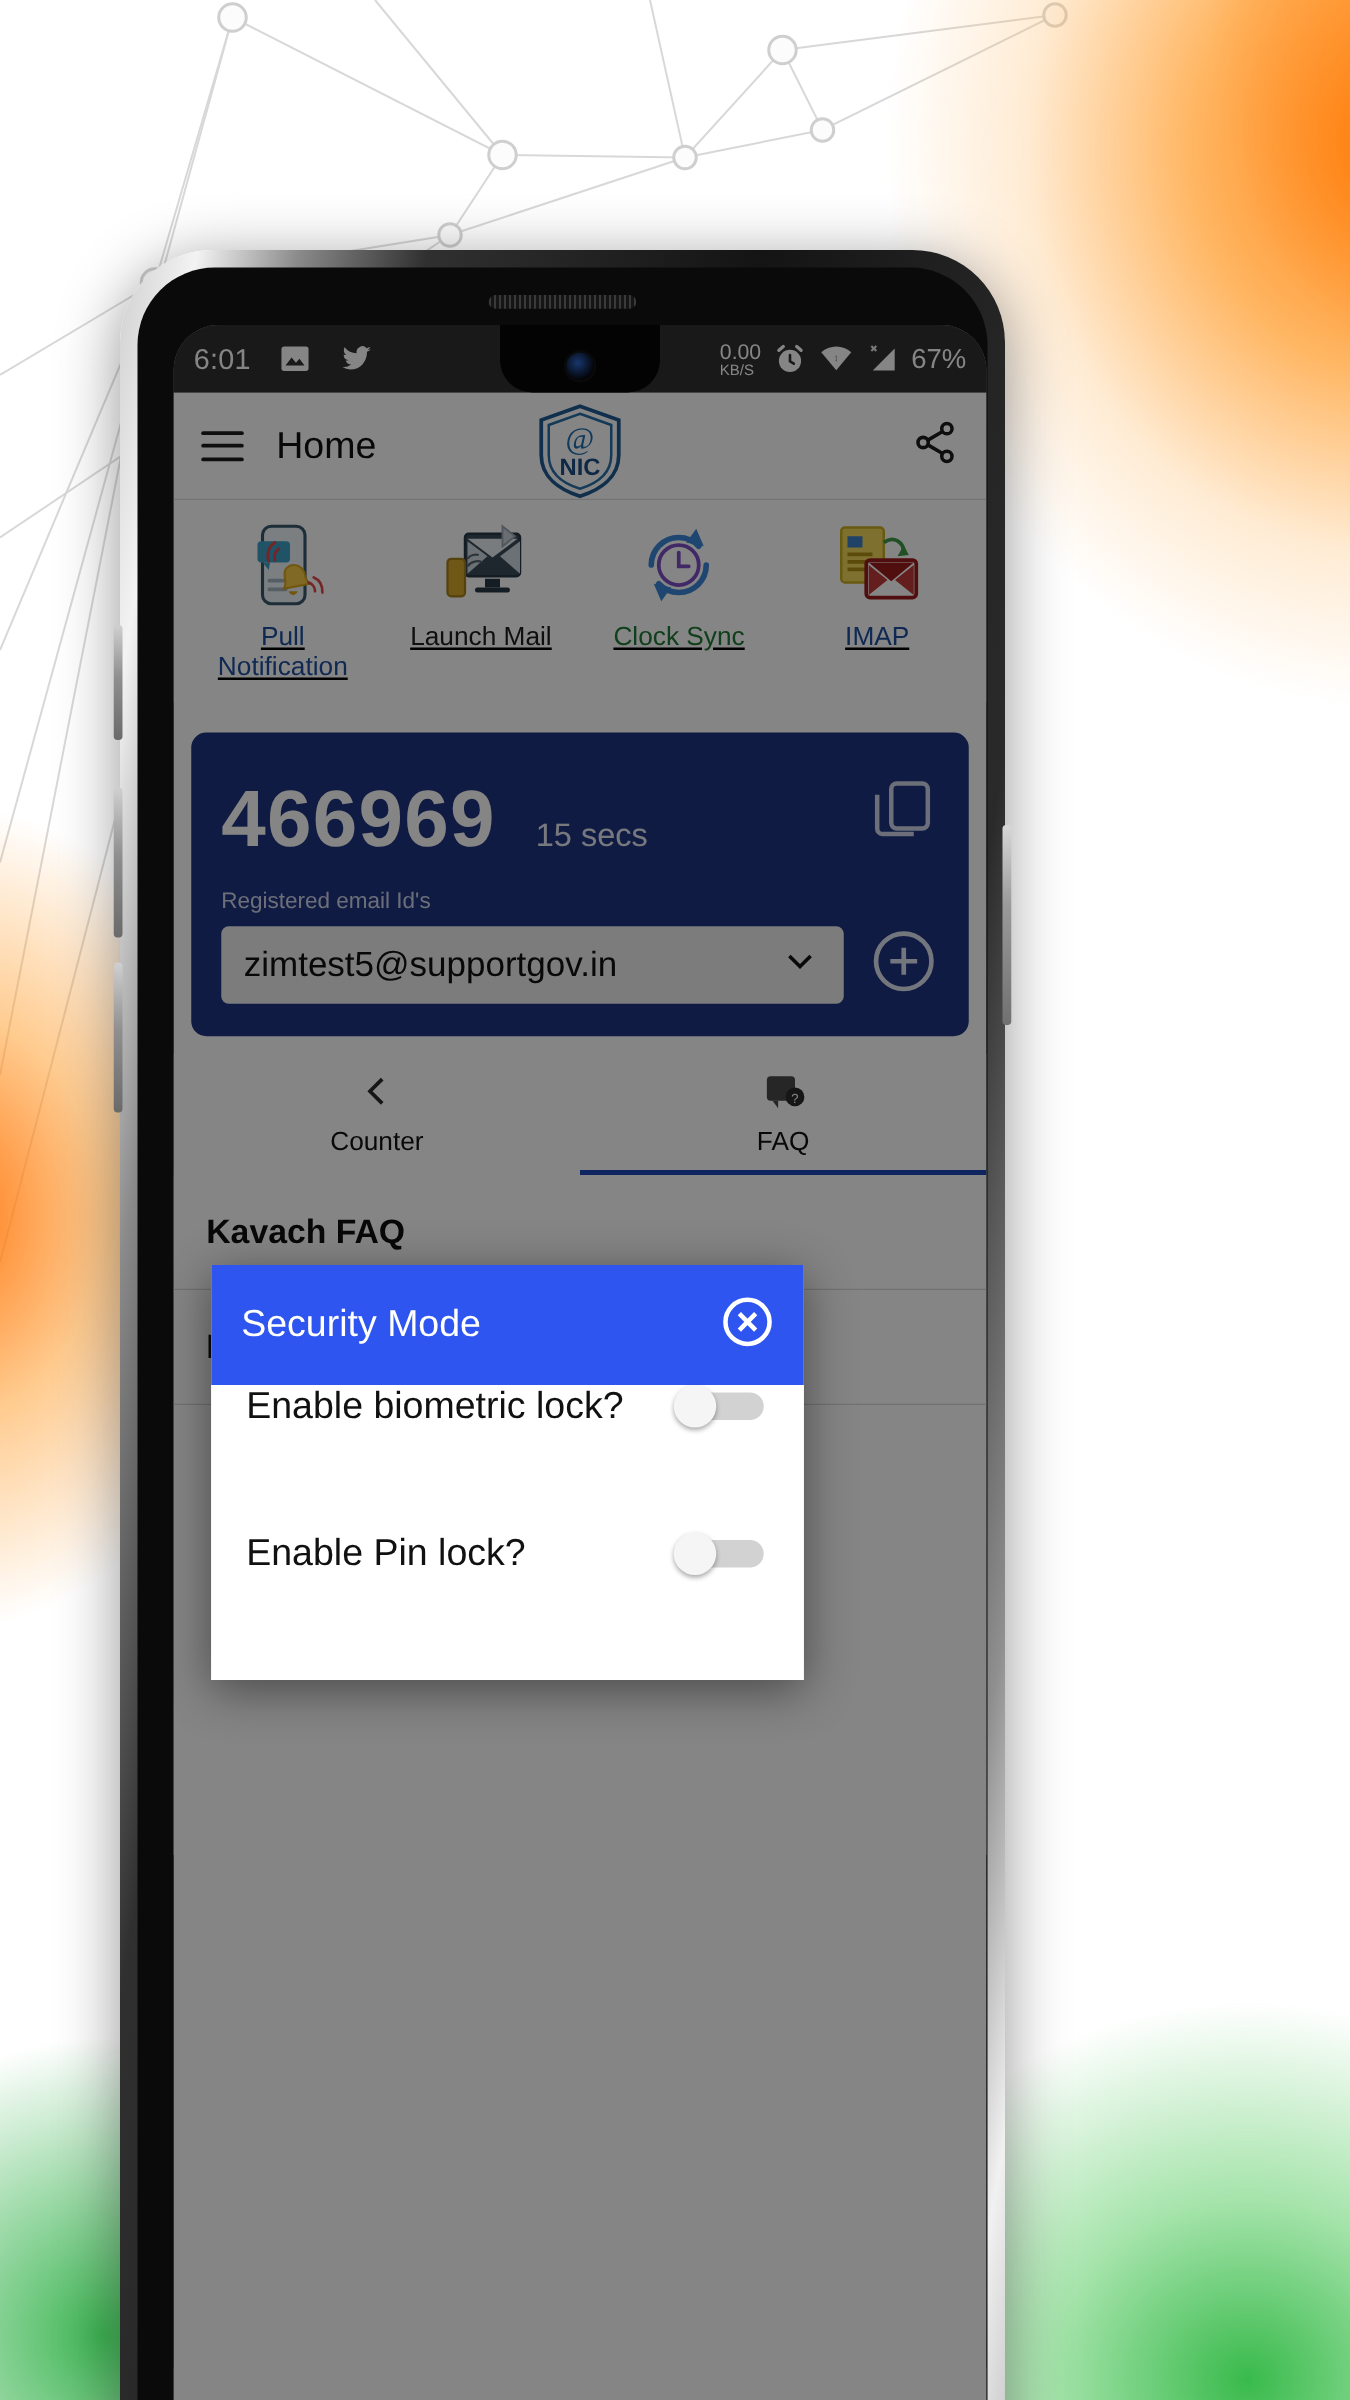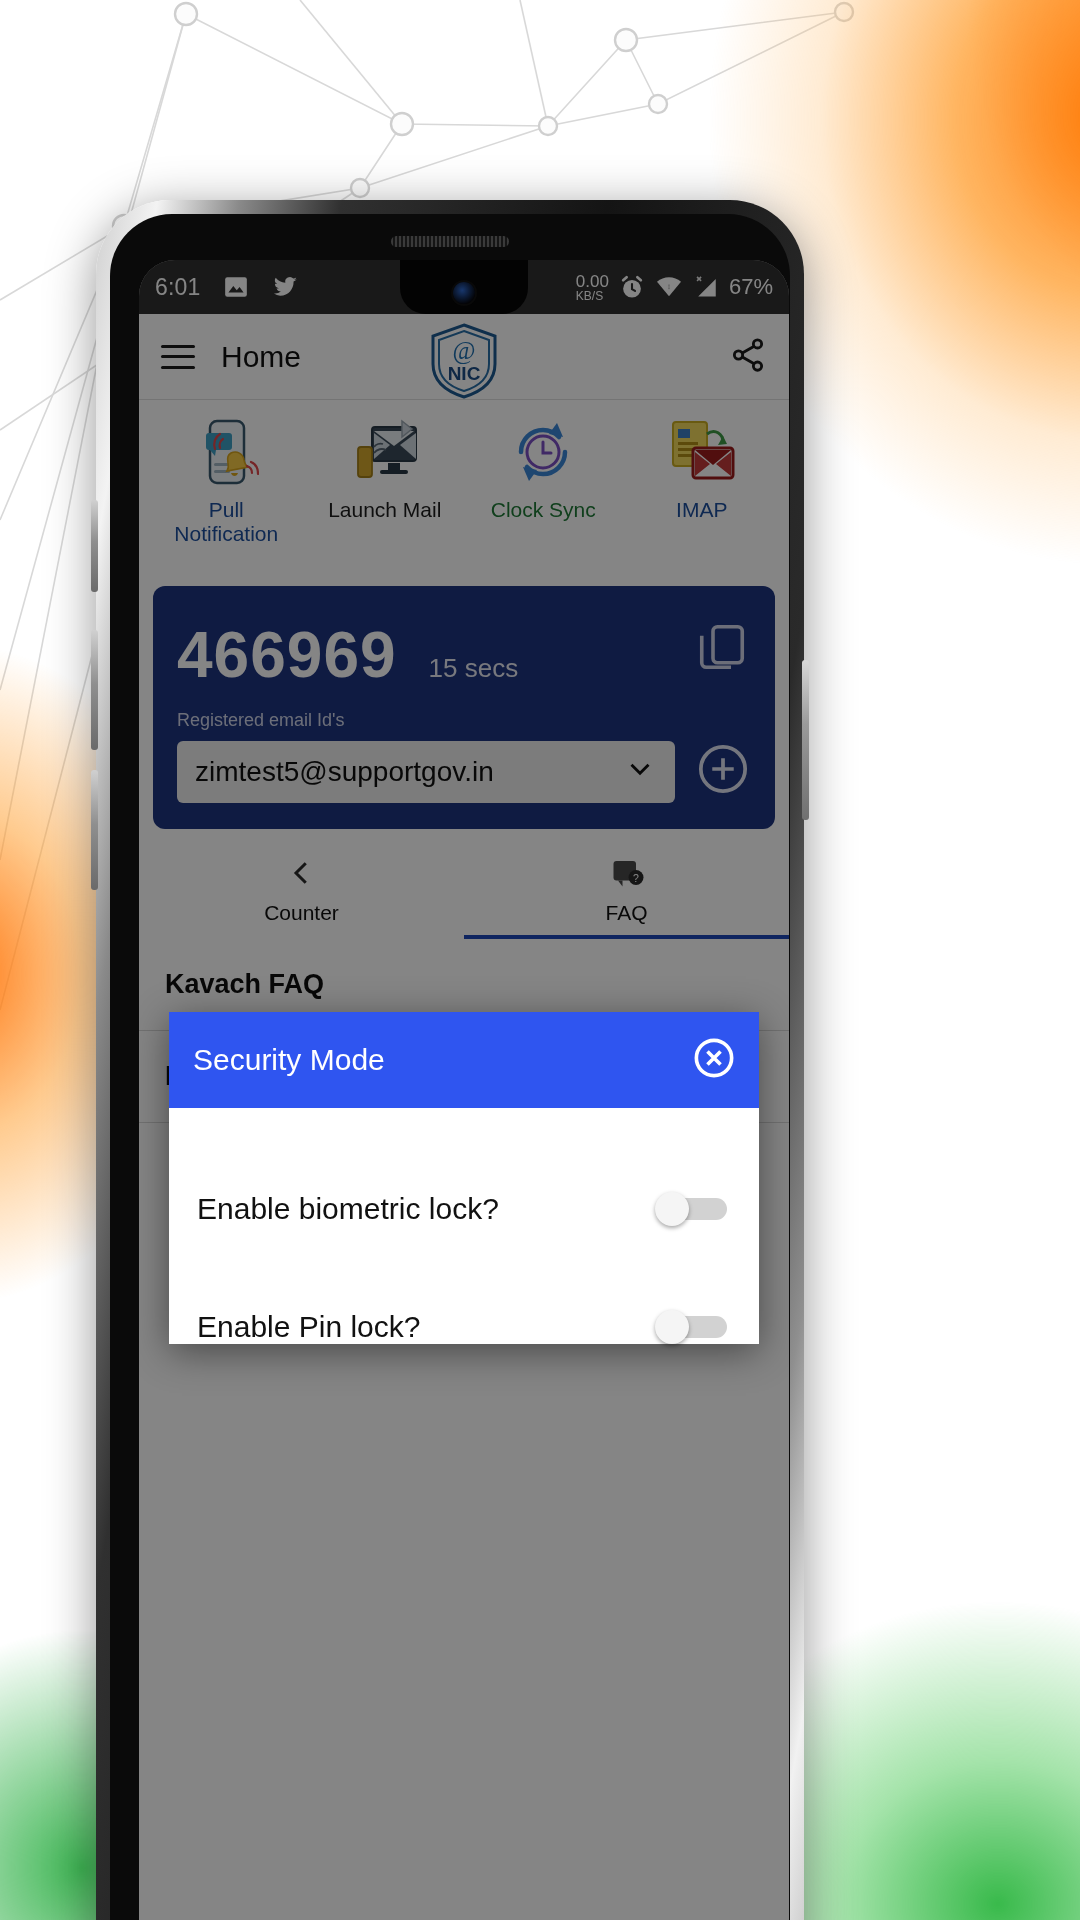--- a/index.html
+++ b/index.html
@@ -132,21 +132,21 @@
   .hamburger span { display:block; height:3px; background:#1b1b1b; border-radius:2px; }
   #appbar .title { font-size:30px; color:#111; margin-left:26px; }
   #niclogo { position:absolute; left:50%; transform:translateX(-50%); top:8px; }
   #share { margin-left:auto; }
 
   
   #quickrow {
     display:flex; background:#fff; padding: 14px 8px 16px;
     justify-content: space-around; align-items:flex-start;
   }
-  .qa { width: 150px; text-align:center; }
+  .qa { width: 150px; text-align:center;text-decoration:underline; }
   .qa .ic { height: 76px; display:flex; align-items:center; justify-content:center; }
   .qa .lbl { margin-top:8px; font-size:21px; line-height:1.15; }
   .qa.blue .lbl { color:#1d4f9e; }
   .qa.dark .lbl { color:#1d1d1d; }
   .qa.green .lbl { color:#1f7a37; }
 
   
   #otpcard {
     margin: 24px 14px 0; background:#1e357f; border-radius:12px;
     padding: 32px 24px 26px; color:#fff; position:relative;
@@ -182,31 +182,31 @@
   
   #bottombar {
     position:absolute; left:0; bottom:0; width:650px; height:120px;
     background:#fff; display:flex; align-items:center; justify-content:space-between;
     padding: 0 24px;
   }
 
   
   #dialog {
     position:absolute; z-index: 70;
-    left: 30px; top: 752px; width: 590px;
+    left: 30px; top: 752px; width: 474px;
     background:#fff; box-shadow: 0 8px 36px rgba(0,0,0,0.45);
   }
   #dialog-header {
     background:#2f55f0; height: 96px; display:flex; align-items:center;
     padding: 0 24px; position:relative;
   }
   #dialog-header .dtitle { color:#fff; font-size:30px; }
   #dialog-close { position:absolute; right:22px; top:50%; transform:translateY(-50%); }
   .drow {
-    display:flex; align-items:flex-end; height:118px; padding: 0 28px;
+    display:flex; align-items:flex-start; height:118px; padding: 0 28px;
     border-bottom: 0; background:#fff;
   }
   .drow .dlabel { font-size:30px; color:#111; }
   .switch { margin-left:auto; width:76px; height:34px; position:relative; }
   .switch .track {
     position:absolute; left:6px; top:6px; width:66px; height:22px;
     border-radius:12px; background:#d2d2d2;
   }
   .switch .knob {
     position:absolute; left:0; top:0; width:34px; height:34px; border-radius:50%;

